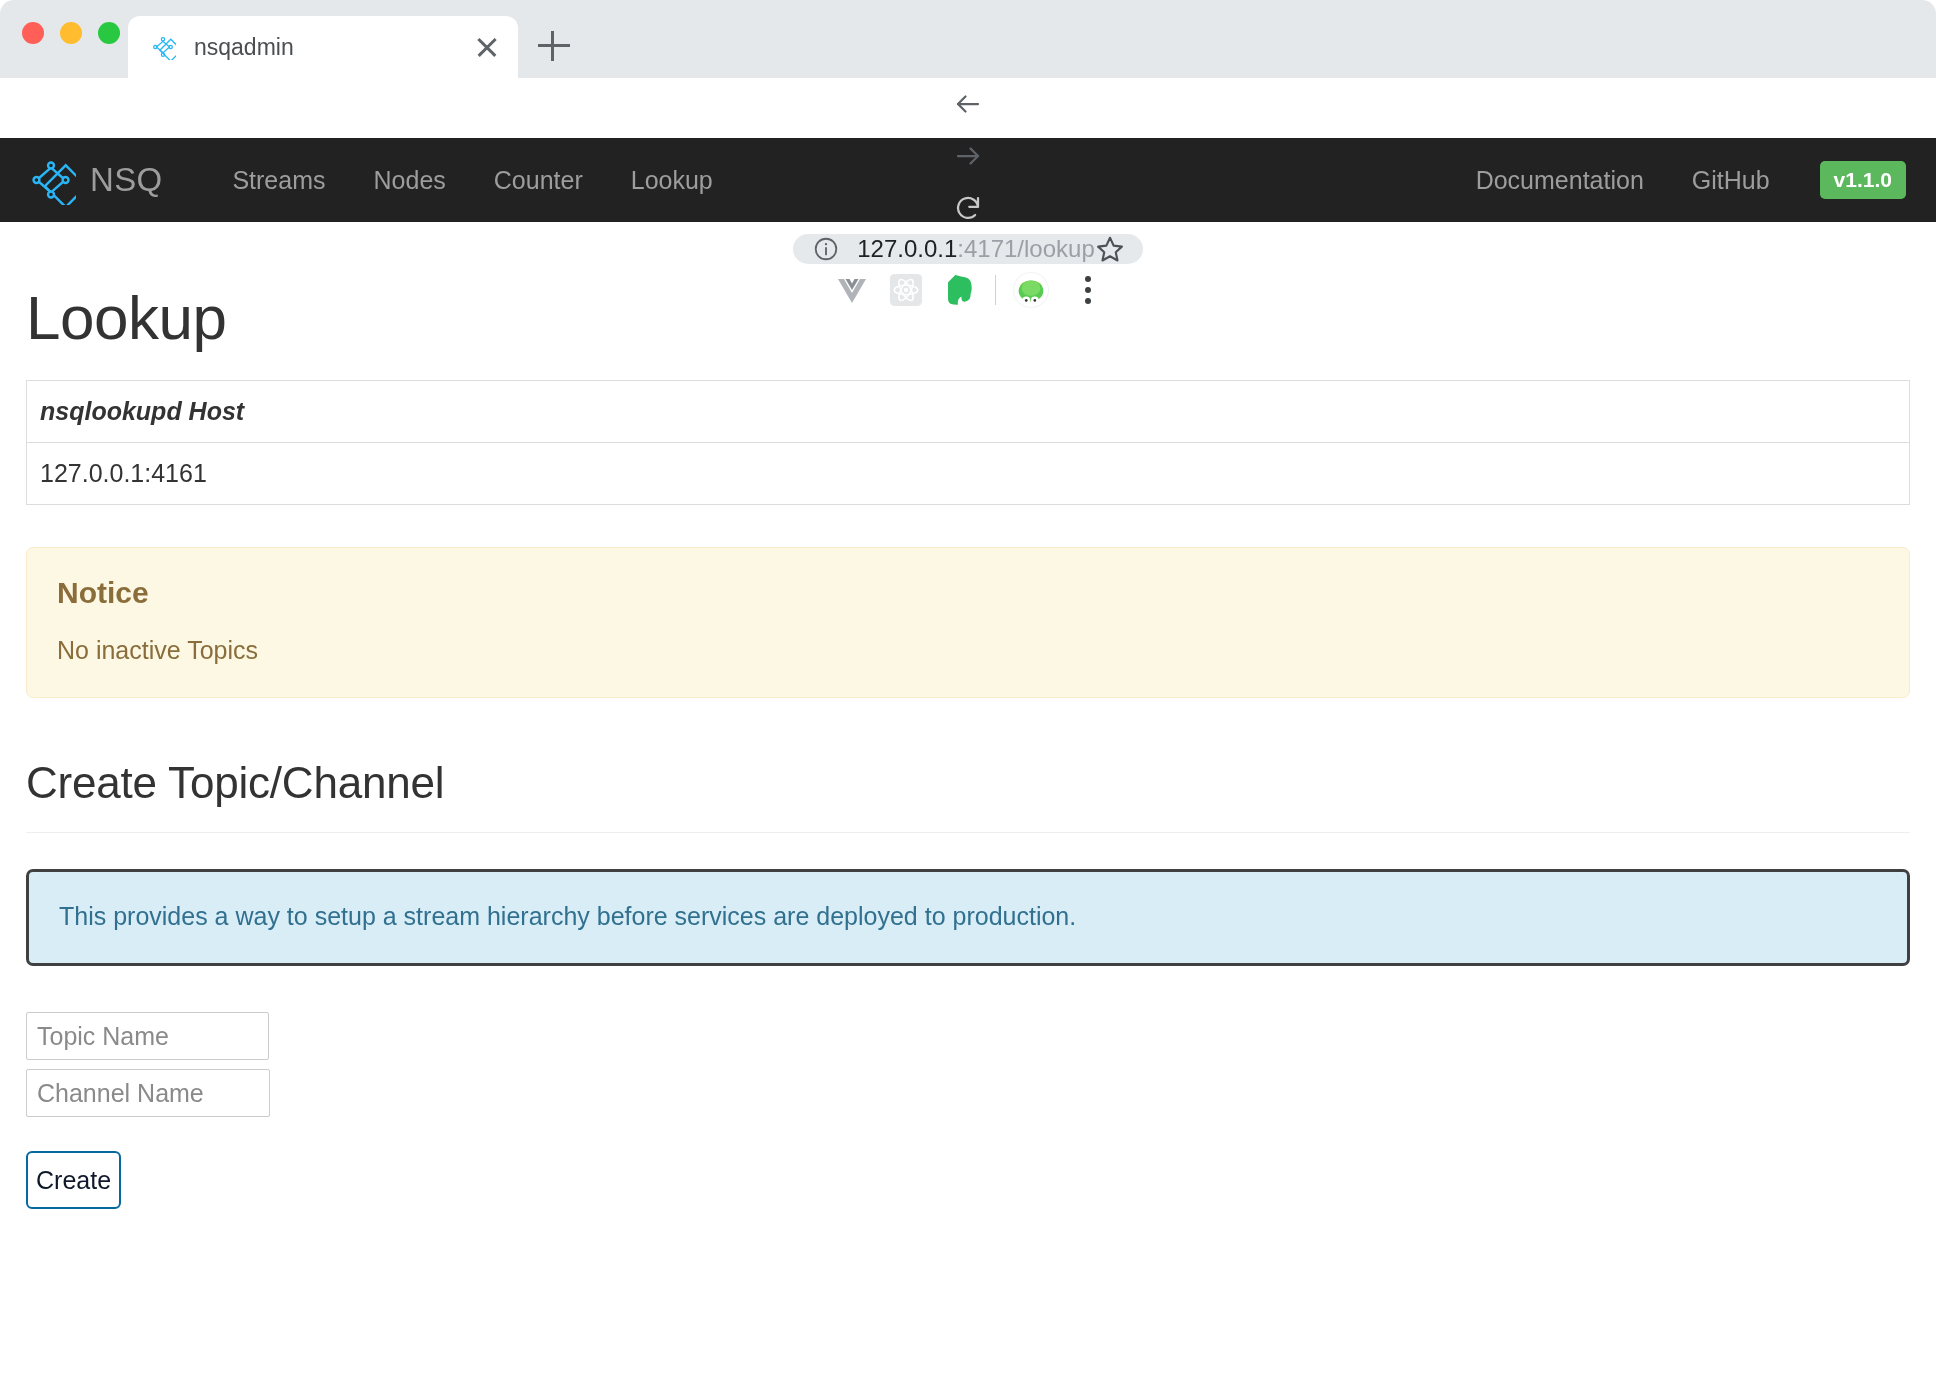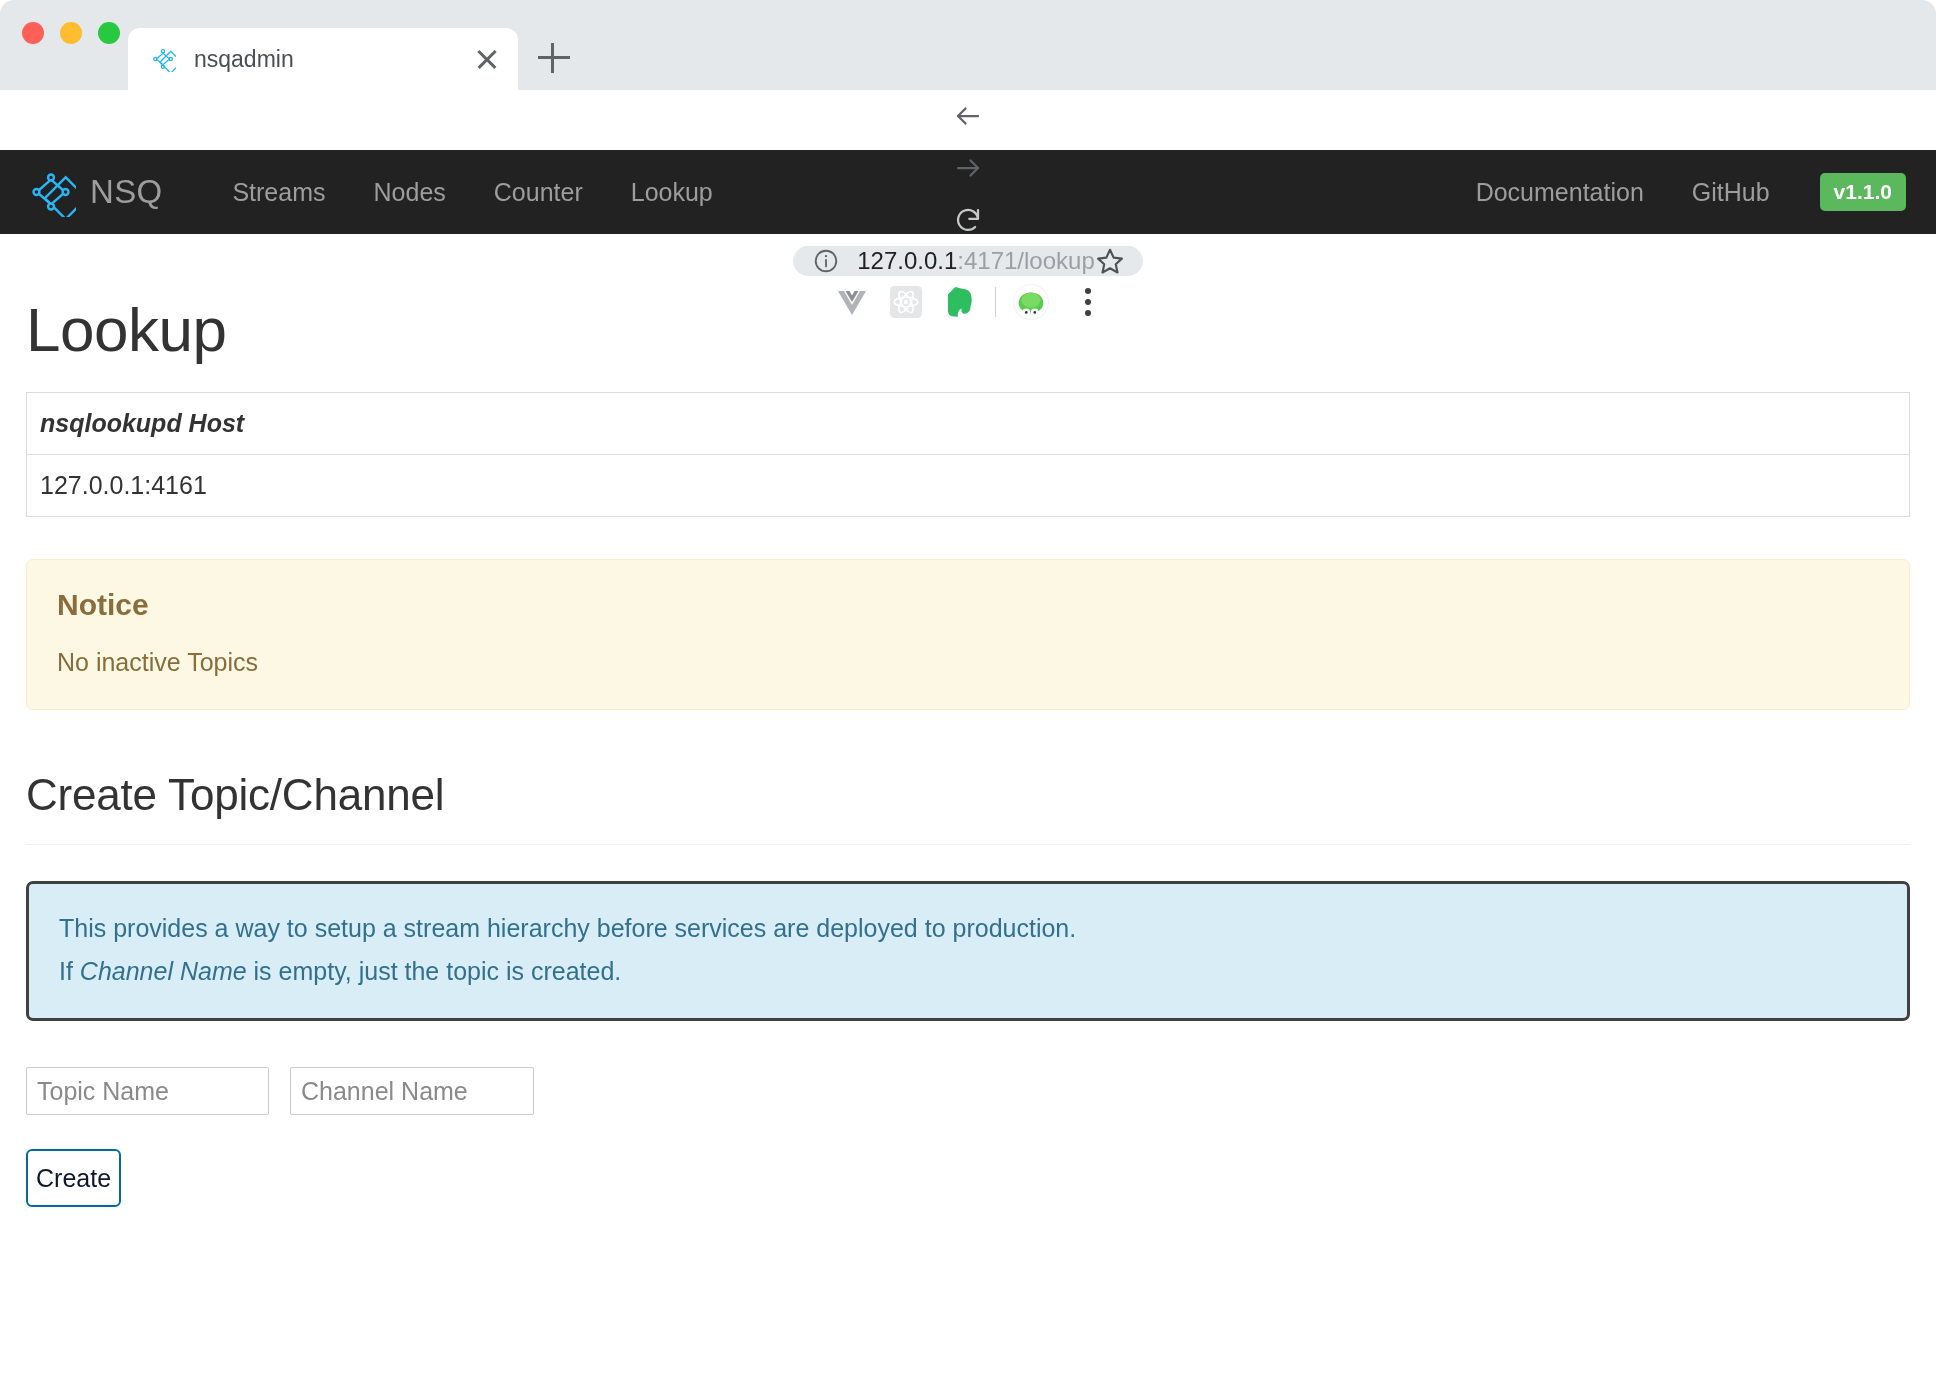--- a/index.html
+++ b/index.html
@@ -15,21 +15,21 @@
 
   
   .browser {
     width: 1936px;
     height: 1382px;
     position: relative;
     overflow: hidden;
     background: #fff;
   }
   .tabstrip {
-    height: 90px;
+    height: 78px;
     background: #e5e8ea;
     position: relative;
     border-top-left-radius: 14px;
     border-top-right-radius: 14px;
     display: flex;
     align-items: flex-end;
   }
   .traffic {
     position: absolute;
     left: 22px;
@@ -291,21 +291,21 @@
     margin-bottom: 46px;
   }
   .alert-info p {
     font-size: 25px;
     color: #31708f;
     margin: 0 0 14px 0;
   }
   .alert-info p:last-child { margin-bottom: 0; }
   .alert-info em { font-style: italic; }
 
-  .form-row { display: flex; gap: 21px; margin-bottom: 34px; }
+  .form-row { display: flex; gap: 9px; margin-bottom: 34px; flex-direction: column; }
   .form-input {
     height: 48px;
     border: 1px solid #cccccc;
     border-radius: 2px;
     font-size: 25px;
     font-family: "Liberation Sans", sans-serif;
     color: #333;
     padding: 0 10px;
     background: #fff;
     outline: none;
@@ -491,21 +491,20 @@
 
     <div class="alert-warning">
       <p class="alert-title">Notice</p>
       <p class="alert-body">No inactive Topics</p>
     </div>
 
     <h2 class="section-heading">Create Topic/Channel</h2>
 
     <div class="alert-info">
       <p>This provides a way to setup a stream hierarchy before services are deployed to production.</p>
-      <p><span>If </span><em>Channel Name</em><span> is empty, just the topic is created.</span></p>
     </div>
 
     <div class="form-row">
       <input class="form-input" id="topic-name" type="text" placeholder="Topic Name" style="">
       <input class="form-input" id="channel-name" type="text" placeholder="Channel Name" style="">
     </div>
 
     <button class="btn-create">Create</button>
 
   </div>

